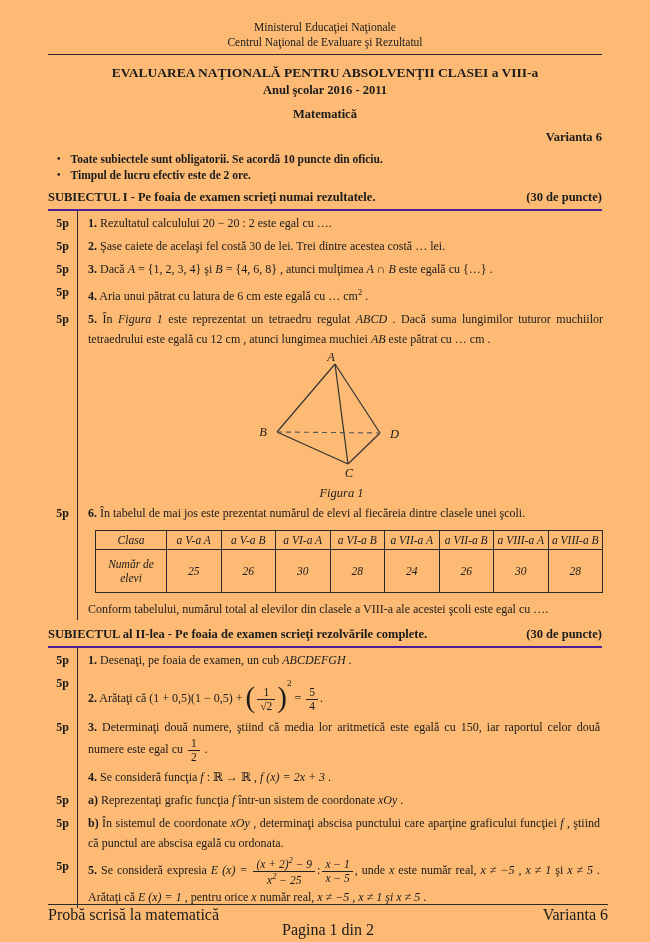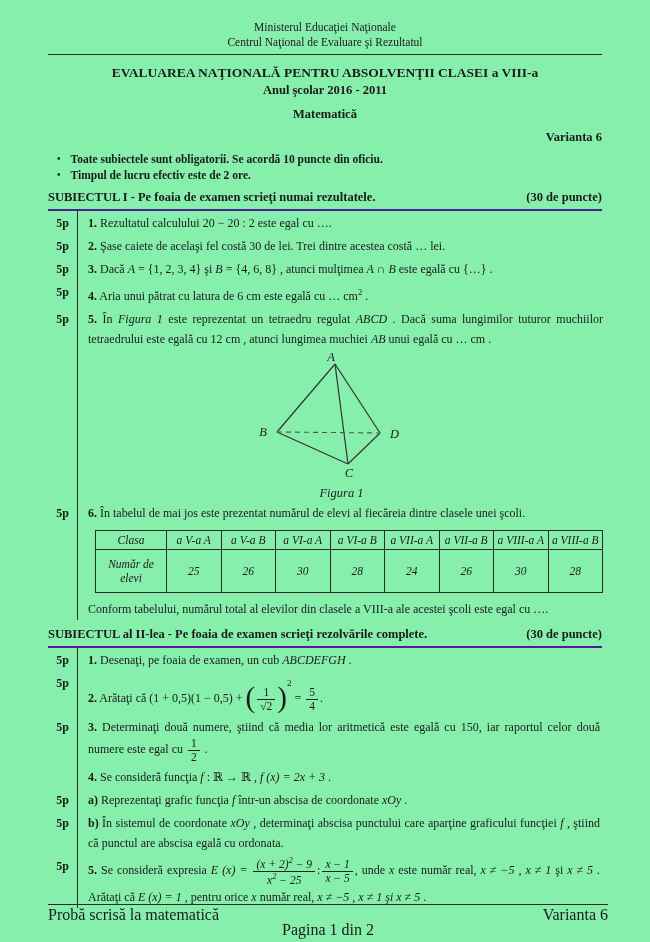--- a/index.html
+++ b/index.html
@@ -1,17 +1,17 @@
 <!DOCTYPE html>
 <html><head>
 <meta charset="utf-8">
 <style>
   html,body{margin:0;padding:0;background:#e8e8e8;}
   .page{
-    width:650px;height:942px;position:relative;background:#86efac;color:#1b1b1b;
+    width:650px;height:942px;position:relative;background:#fdba74;color:#1b1b1b;
     font-family:"Liberation Serif","DejaVu Serif",serif;overflow:hidden;margin:0 auto;
     box-sizing:border-box;
   }
   .content{padding:20px 48px 0 48px;}
   .hdr{text-align:center;font-size:11.5px;line-height:15px;}
   .rule{border-bottom:1.5px solid #2a2a2a;margin-top:4px;}
   .t1{text-align:center;font-weight:bold;font-size:13.5px;line-height:17px;margin-top:9px;}
   .t2{text-align:center;font-weight:bold;font-size:12.5px;line-height:16px;margin-top:1px;}
   .subject{margin-top:8px;}
   .variant{text-align:right;font-weight:bold;font-size:12.5px;line-height:16px;margin-top:7px;}
@@ -98,21 +98,21 @@
 
       <div class="qmark">5p</div>
       <div class="qbody">
         <span class="qno">4.</span>
         <span>Aria unui pătrat cu latura de 6 cm este egală cu … cm</span><sup>2</sup><span> .</span>
       </div>
 
       <div class="qmark">5p</div>
       <div class="qbody just">
         <span class="qno">5.</span>
-        <span>În </span><span class="it">Figura 1</span><span> este reprezentat un tetraedru regulat </span><span class="vr">ABCD</span><span> . Dacă suma lungimilor tuturor muchiilor tetraedrului este egală cu 12 cm , atunci lungimea muchiei </span><span class="vr">AB</span><span> unui egală cu … cm .</span>
+        <span>În </span><span class="it">Figura 1</span><span> este reprezentat un tetraedru regulat </span><span class="vr">ABCD</span><span> . Dacă suma lungimilor tuturor muchiilor tetraedrului este egală cu 12 cm , atunci lungimea muchiei </span><span class="vr">AB</span><span> este pătrat cu … cm .</span>
       </div>
 
       <div class="qmark"></div>
       <div class="qbody figwrap">
         <svg class="fig" width="250" height="128" viewBox="0 0 250 128">
           <line x1="118" y1="12" x2="60" y2="80" stroke="#333" stroke-width="1.2"></line>
           <line x1="118" y1="12" x2="163" y2="81" stroke="#333" stroke-width="1.2"></line>
           <line x1="118" y1="12" x2="131" y2="112" stroke="#333" stroke-width="1.2"></line>
           <line x1="60" y1="80" x2="131" y2="112" stroke="#333" stroke-width="1.2"></line>
           <line x1="163" y1="81" x2="131" y2="112" stroke="#333" stroke-width="1.2"></line>
@@ -193,21 +193,21 @@
 
       <div class="qmark"></div>
       <div class="qbody">
         <span class="qno">4.</span>
         <span>Se consideră funcţia </span><span class="vr">f</span><span> : ℝ → ℝ , </span><span class="vr">f (x) = 2x + 3</span><span> .</span>
       </div>
 
       <div class="qmark">5p</div>
       <div class="qbody">
         <span class="qno">a)</span>
-        <span>Reprezentaţi grafic funcţia </span><span class="vr">f</span><span> într-un abscisa de coordonate </span><span class="vr">xOy</span><span> .</span>
+        <span>Reprezentaţi grafic funcţia </span><span class="vr">f</span><span> într-un sistem de coordonate </span><span class="vr">xOy</span><span> .</span>
       </div>
 
       <div class="qmark">5p</div>
       <div class="qbody just">
         <span class="qno">b)</span>
         <span>În sistemul de coordonate </span><span class="vr">xOy</span><span> , determinaţi abscisa punctului care aparţine graficului funcţiei </span><span class="vr">f</span><span> , ştiind că punctul are abscisa egală cu ordonata.</span>
       </div>
 
       <div class="qmark">5p</div>
       <div class="qbody just">

